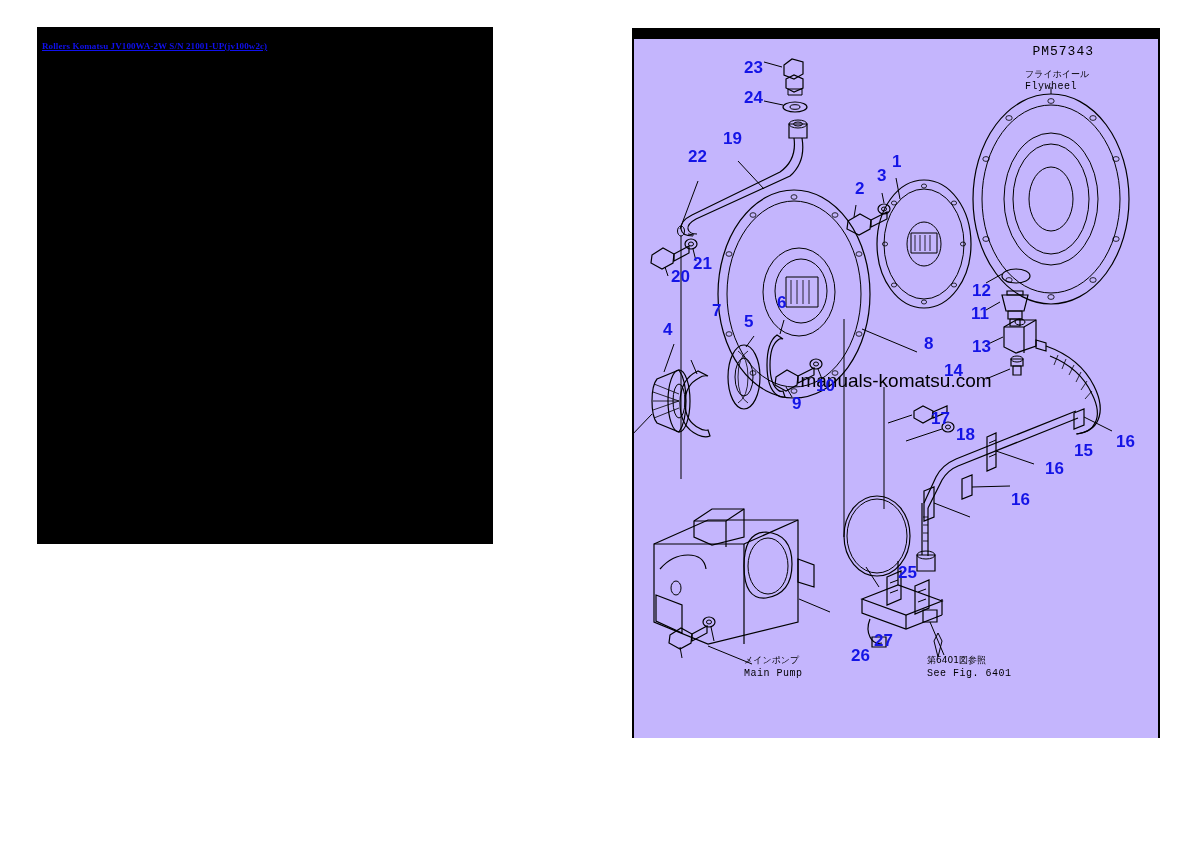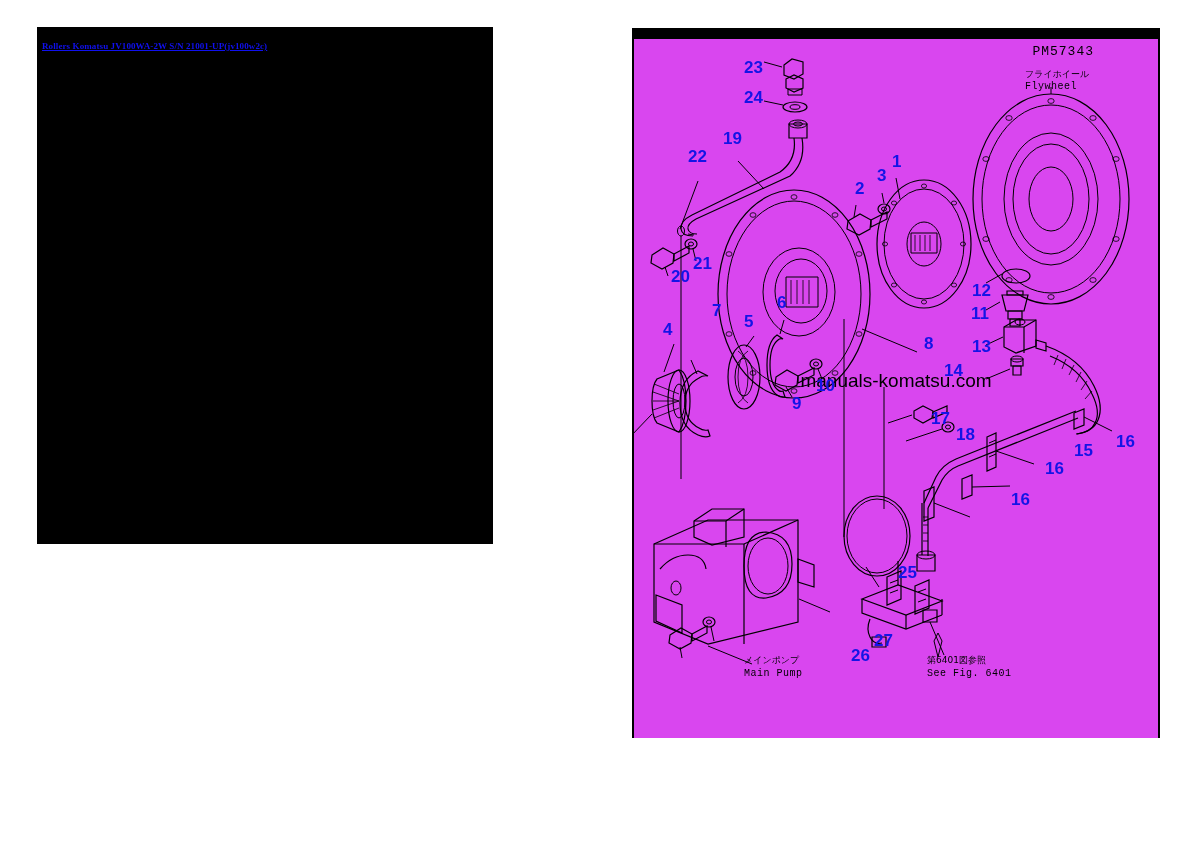--- a/index.html
+++ b/index.html
@@ -14,21 +14,21 @@
              font-family:"Liberation Serif",serif;font-size:9px;font-weight:bold;
              text-decoration:underline;white-space:nowrap;letter-spacing:.1px;
              cursor:pointer;}
 
   
   #diagram{position:absolute;left:632px;top:28px;width:528px;height:710px;}
   #frame-top{position:absolute;left:0;top:0;width:528px;height:11px;background:#000;}
   #frame-left{position:absolute;left:0;top:0;width:2px;height:710px;background:#000;}
   #frame-right{position:absolute;left:526px;top:0;width:2px;height:710px;background:#000;}
   #canvas{position:absolute;left:2px;top:11px;width:524px;height:699px;
-          background:#d946ef;overflow:hidden;}
+          background:#c4b5fd;overflow:hidden;}
   svg{display:block;}
 
   .cal{fill:#1414e6;font-family:"Liberation Sans",sans-serif;font-weight:bold;
        font-size:17px;}
   .partno{fill:#000;font-family:"Liberation Mono",monospace;font-size:13px;
           letter-spacing:1px;}
   .jp{fill:#000;font-family:"DejaVu Sans",sans-serif;font-size:9px;}
   .en{fill:#000;font-family:"Liberation Mono",monospace;font-size:10px;
       letter-spacing:.5px;}
   .wm{fill:#000;font-family:"Liberation Sans",sans-serif;font-size:19px;}

